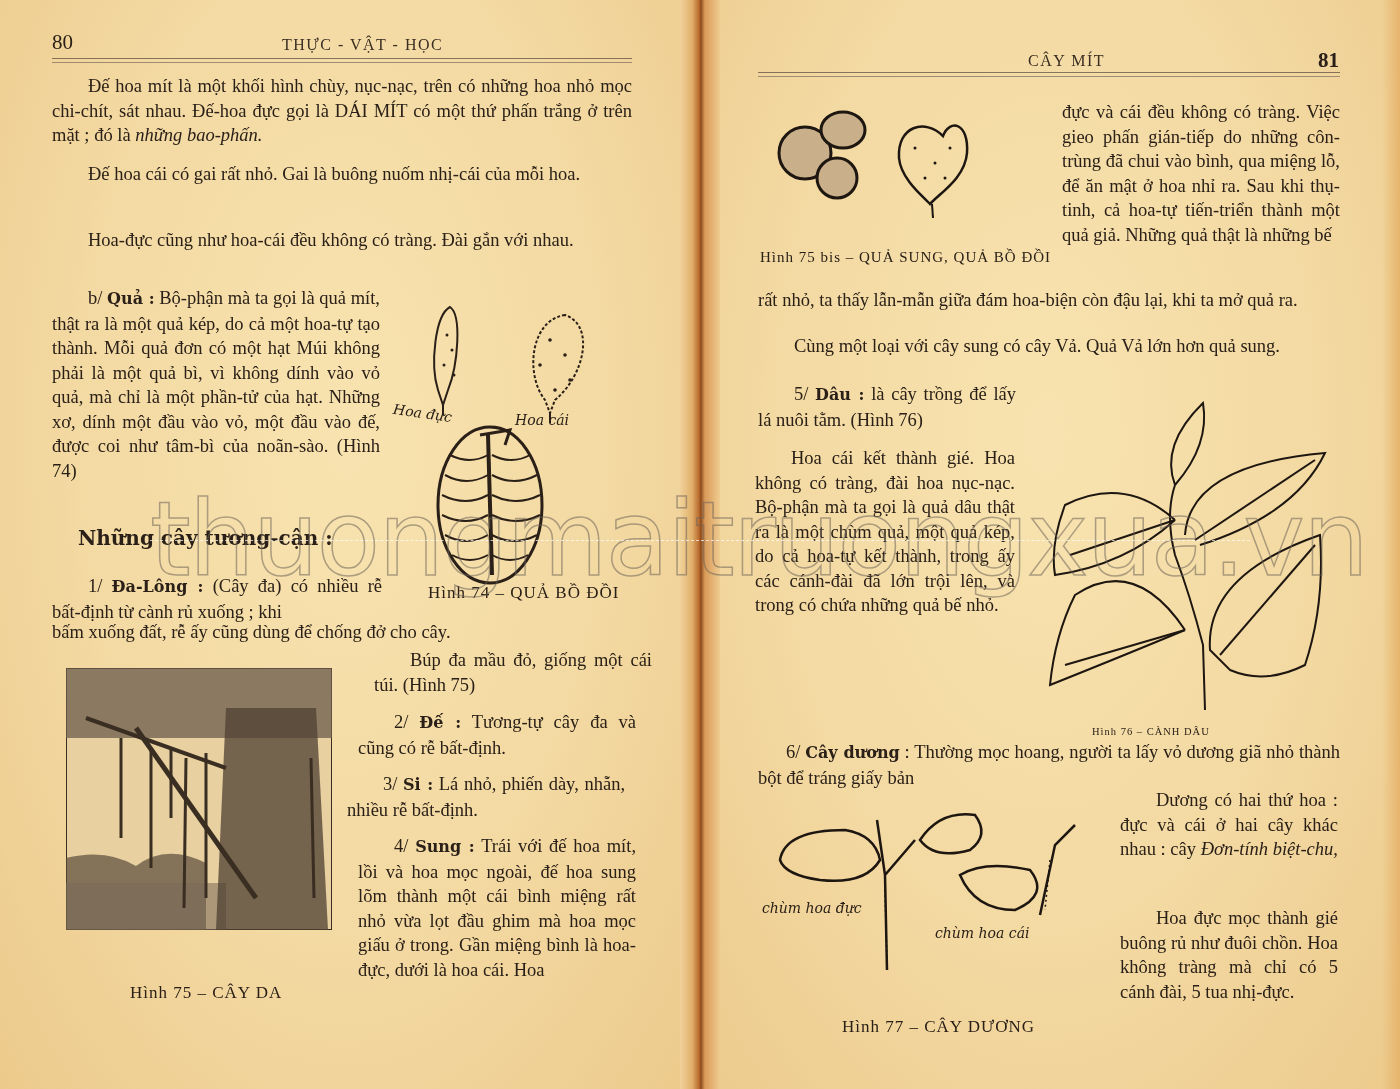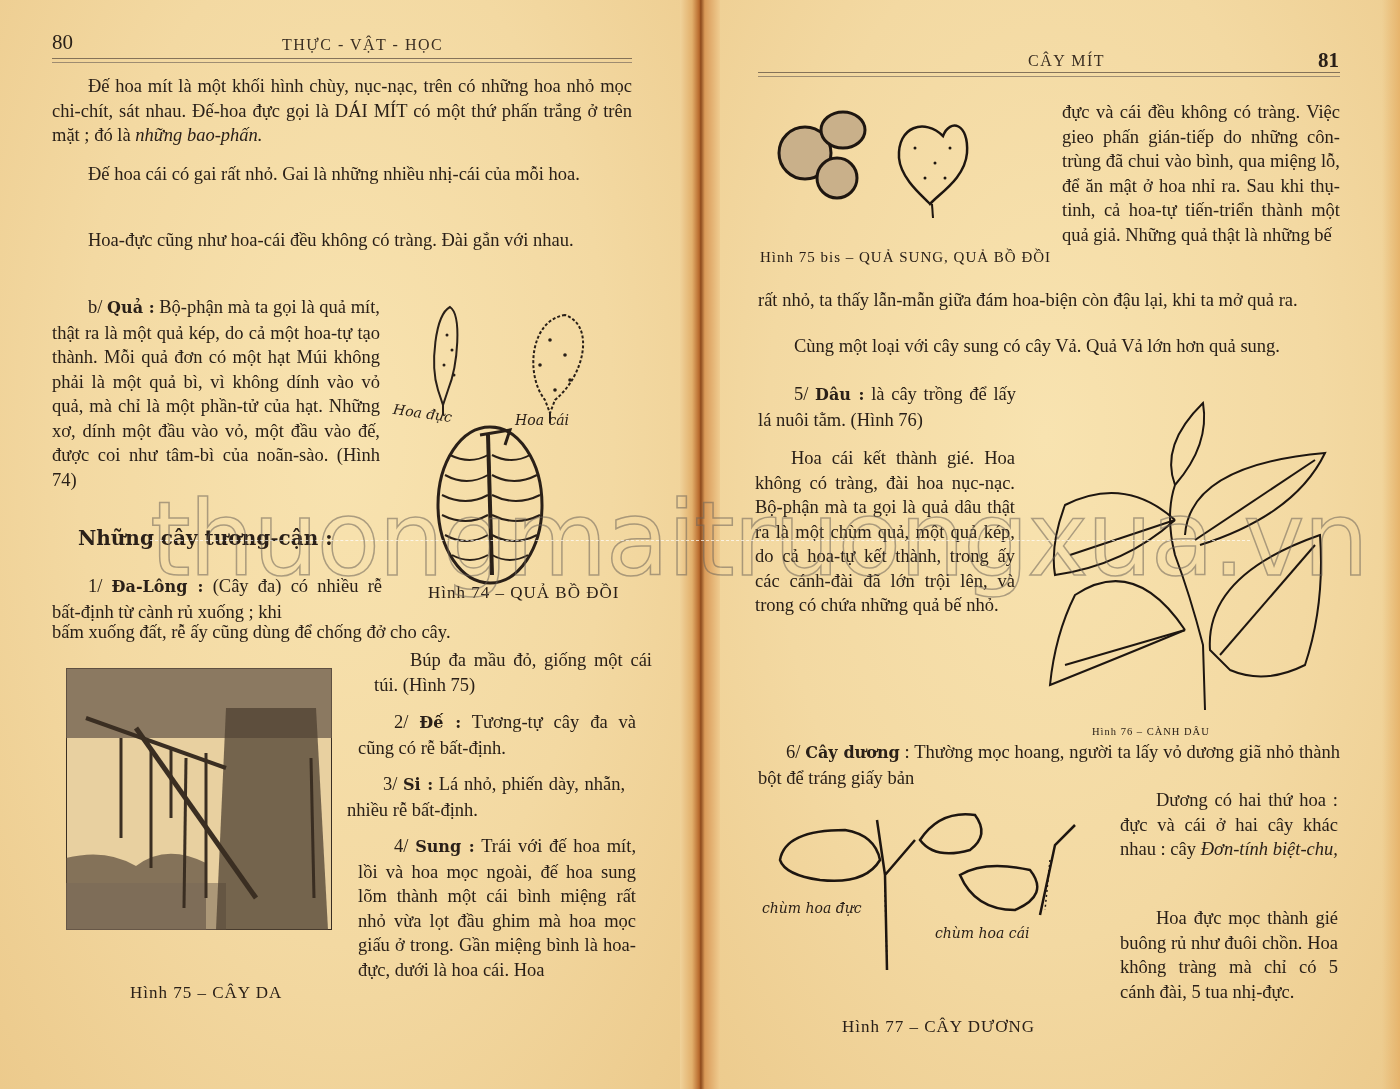--- a/index.html
+++ b/index.html
@@ -53,24 +53,24 @@
 <div class="spine"></div>
 <div class="edge-right"></div>
 
 <div class="abs pageno" style="left:52px;top:30px;">80</div>
 <div class="abs running" style="left:282px;top:36px;">THỰC - VẬT - HỌC</div>
 <div class="rule" style="left:52px;top:58px;width:580px;"></div>
 
 <div class="p ind" style="left:52px;top:74px;width:580px;">
   <span>Đế hoa mít là một khối hình chùy, nục-nạc, trên có những hoa nhỏ mọc chi-chít, sát nhau. Đế-hoa đực gọi là DÁI MÍT có một thứ phấn trắng ở trên mặt ; đó là </span><i>những bao-phấn.</i>
 </div>
-<div class="p ind" style="left:52px;top:162px;width:580px;">Đế hoa cái có gai rất nhỏ. Gai là những nhiều nhị-cái của mỗi hoa.</div>
+<div class="p ind" style="left:52px;top:162px;width:580px;">Đế hoa cái có gai rất nhỏ. Gai là buông nuốm nhị-cái của mỗi hoa.</div>
 <div class="p ind" style="left:52px;top:228px;width:580px;">Hoa-đực cũng như hoa-cái đều không có tràng. Đài gắn với nhau.</div>
 
-<div class="p ind" style="left:52px;top:295px;width:328px;">
+<div class="p ind" style="left:52px;top:286px;width:328px;">
   <span>b/ </span><b>Quả :</b><span> Bộ-phận mà ta gọi là quả mít, thật ra là một quả kép, do cả một hoa-tự tạo thành. Mỗi quả đơn có một hạt Múi không phải là một quả bì, vì không dính vào vỏ quả, mà chỉ là một phần-tử của hạt. Những xơ, dính một đầu vào vỏ, một đầu vào đế, được coi như tâm-bì của noãn-sào. (Hình 74)</span>
 </div>
 
 <svg class="fig" style="left:400px;top:295px;" width="220" height="310" viewBox="0 0 220 310">
   <g stroke="#2a2018" fill="none" stroke-width="2">
     <path d="M50 12 C35 20 30 70 38 95 L43 110 L48 95 C58 70 62 20 50 12 Z"></path>
     <path d="M43 110 L43 120"></path>
     <path d="M165 20 C130 25 125 80 145 105 L150 118 L155 105 C185 80 195 30 165 20 Z" stroke-dasharray="3 2"></path>
     <path d="M150 118 L150 128"></path>
     <ellipse cx="90" cy="210" rx="52" ry="78" stroke-width="3"></ellipse>

